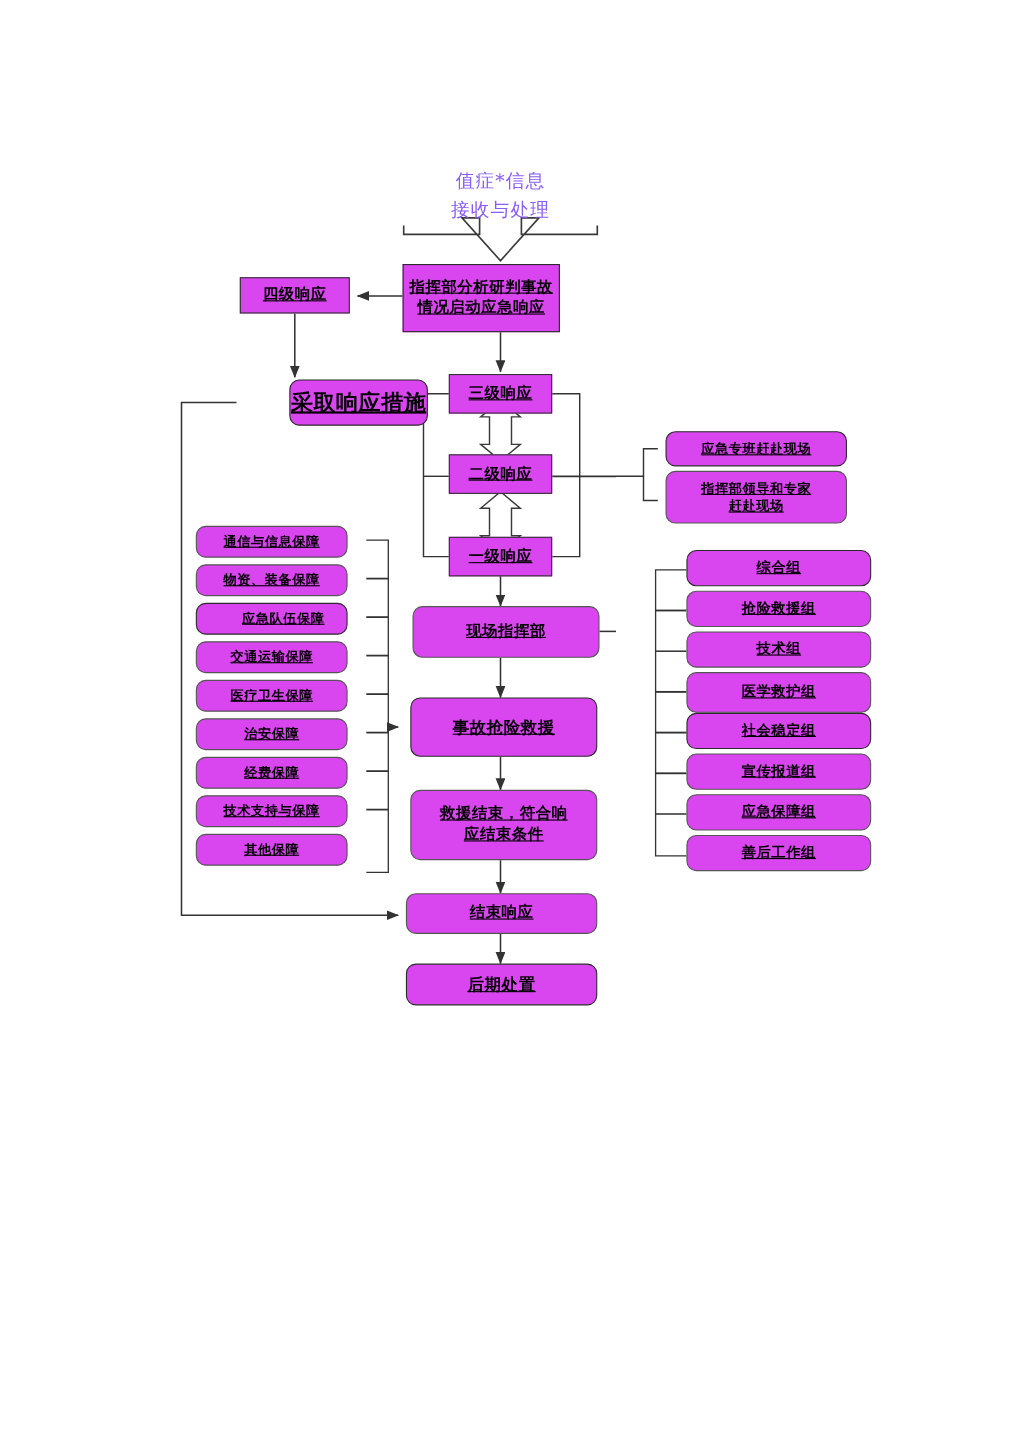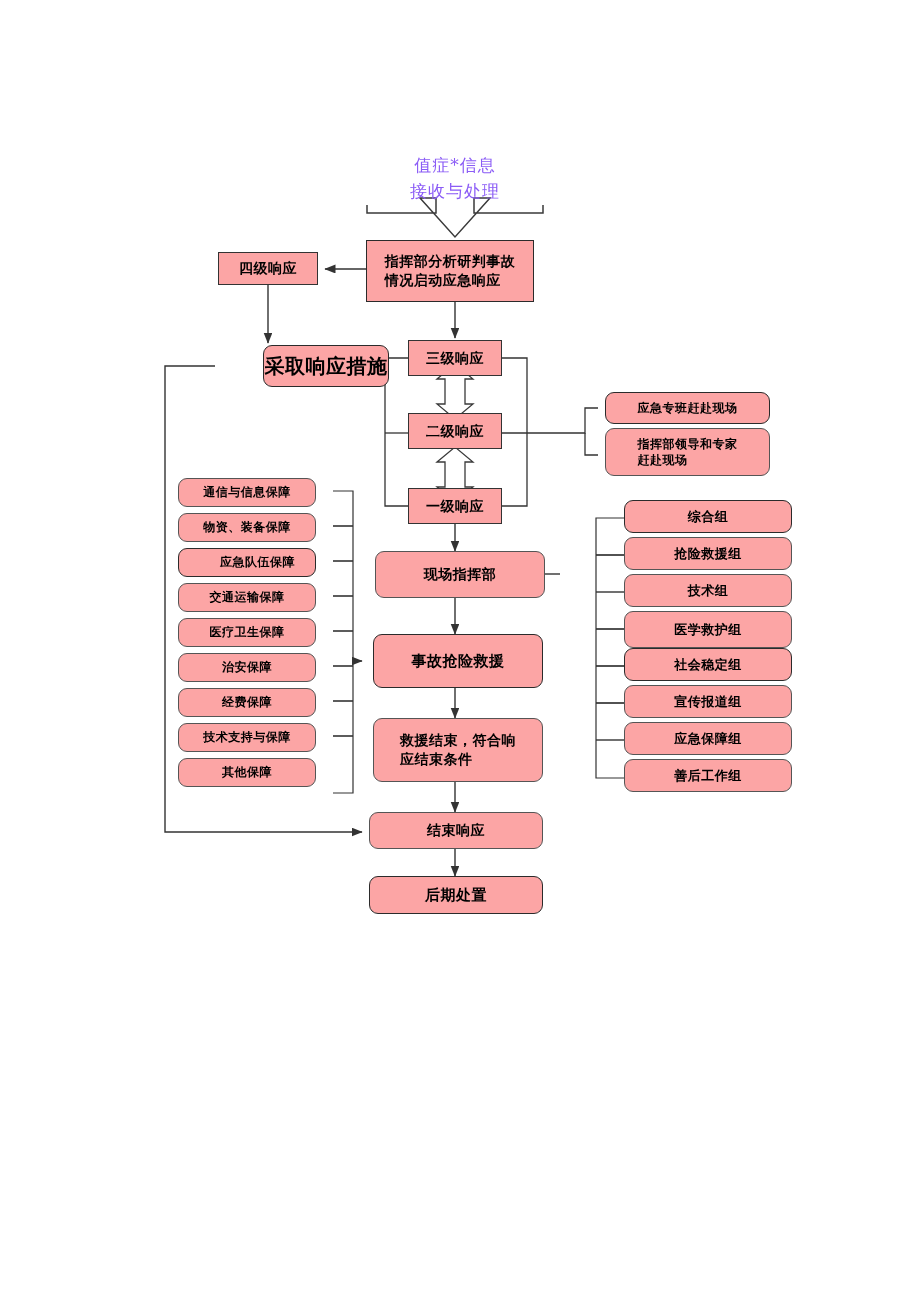--- a/index.html
+++ b/index.html
@@ -10,26 +10,27 @@
     position:relative;
     overflow:hidden;
   }
   #canvas{position:absolute;left:0;top:0;width:920px;height:1301px;}
   svg.lines{position:absolute;left:0;top:0;width:920px;height:1301px;pointer-events:none;}
 
   .node{
     position:absolute;
     box-sizing:border-box;
     display:flex;align-items:center;justify-content:center;
-    text-align:left;
-    background:#fca5a5;
+    text-align:center;
+    background:#d946ef;
     color:#000;
     font-family:"DejaVu Sans","Liberation Sans",sans-serif;
     line-height:1.35;
     letter-spacing:0.5px;
+    text-decoration:underline;
   }
   
   .rect{border:1px solid #333;}
   
   .rect-bold{border:1.6px solid #2b2b2b;}
   
   .round{border:1px solid #555;border-radius:9px;}
   .round-bold{border:1.6px solid #2b2b2b;border-radius:9px;}
 
   .bold-text{font-weight:bold;}
@@ -113,21 +114,21 @@
     <line x1="596" y1="592" x2="624" y2="592" stroke="#333" stroke-width="1.4"></line>
     <line x1="596" y1="629" x2="624" y2="629" stroke="#333" stroke-width="1.7"></line>
     <line x1="596" y1="666" x2="624" y2="666" stroke="#333" stroke-width="1.7"></line>
     <line x1="596" y1="703" x2="624" y2="703" stroke="#333" stroke-width="1.7"></line>
     <line x1="596" y1="740" x2="624" y2="740" stroke="#333" stroke-width="1.4"></line>
   </svg>
 
   <div class="title-text" style="left:360px;top:152px;width:190px;">值症*信息
 接收与处理</div>
 
-  <div class="node rect-bold bold-text" style="left:366px;top:240px;width:168px;height:62px;font-size:14px;white-space:pre-line;">指挥部分析研判事故
+  <div class="node rect-bold bold-text" style="left:366px;top:240px;width:143px;height:62px;font-size:14px;white-space:pre-line;">指挥部分析研判事故
 情况启动应急响应</div>
 
   <div class="node rect bold-text" style="left:218px;top:252px;width:100px;height:33px;font-size:14px;">四级响应</div>
 
   <div class="node round-bold bold-text" style="left:215px;top:345px;width:126px;height:42px;font-size:20px;margin-left:48px;">采取响应措施</div>
 
   <div class="node rect bold-text" style="left:408px;top:340px;width:94px;height:36px;font-size:14px;">三级响应</div>
 
   <div class="node rect bold-text" style="left:408px;top:413px;width:94px;height:36px;font-size:14px;">二级响应</div>
 

